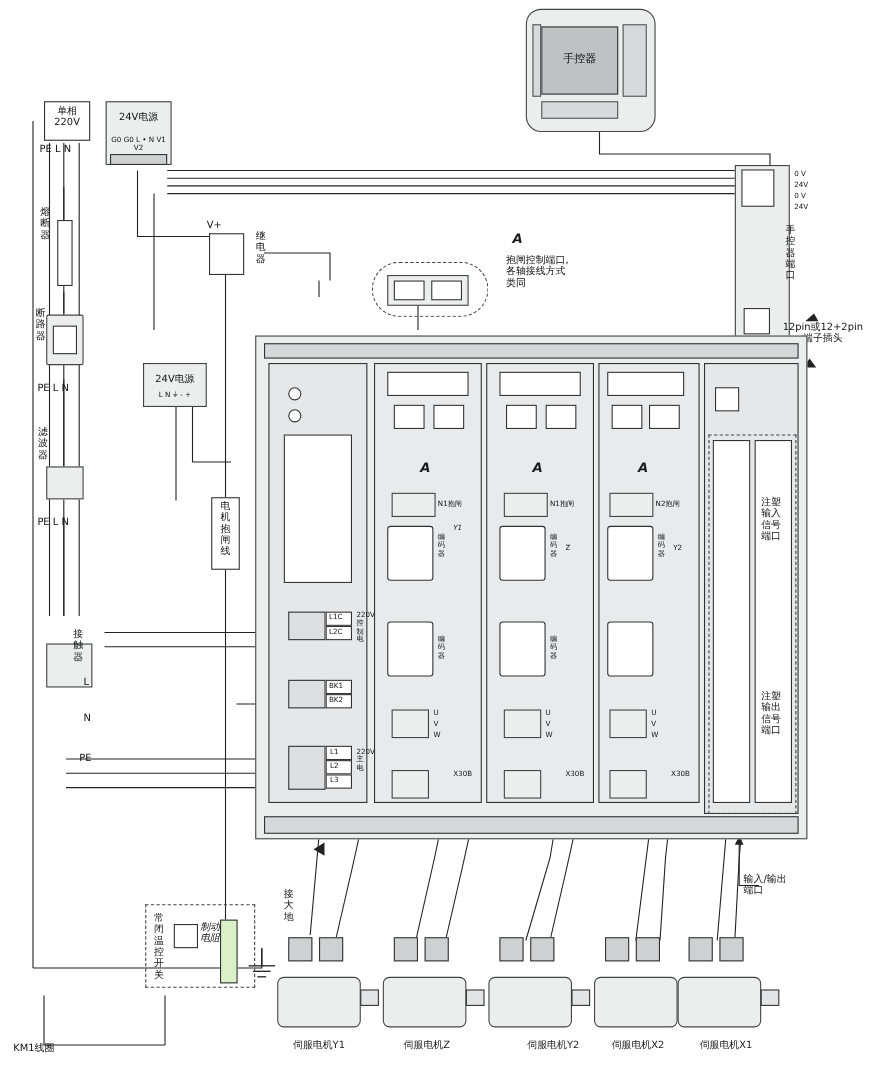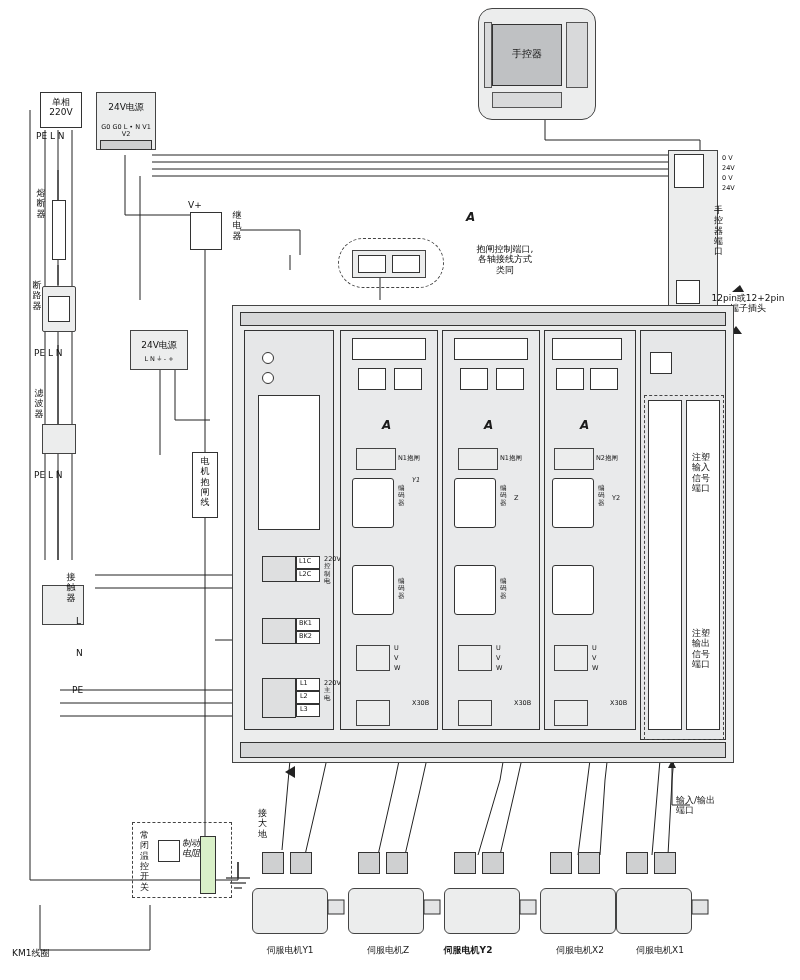--- a/index.html
+++ b/index.html
@@ -145,21 +145,21 @@
 机
 抱
 闸
 线</div>
 
 <div class="dash" style="left:338px;top:238px;width:106px;height:50px;border-radius:26px;"></div>
 <div class="boxg" style="left:352px;top:250px;width:74px;height:28px;"></div>
 <div class="box white" style="left:358px;top:255px;width:28px;height:18px;"></div>
 <div class="box white" style="left:392px;top:255px;width:28px;height:18px;"></div>
 <div class="big" style="position:absolute;left:466px;top:210px;">A</div>
-<div class="lbl" style="left:460px;top:244px;width:90px;text-align:center;">抱闸控制端口,
+<div class="lbl" style="left:460px;top:232px;width:90px;">抱闸控制端口,
 各轴接线方式
 类同</div>
 
 <div class="boxg" style="left:478px;top:8px;width:118px;height:112px;border-radius:14px;"></div>
 <div class="box" style="left:492px;top:24px;width:70px;height:62px;background:#bfc1c3;"></div>
 <div class="lbl c" style="left:492px;top:48px;width:70px;font-size:10px;">手控器</div>
 <div class="chip" style="left:566px;top:22px;width:22px;height:66px;"></div>
 <div class="chip" style="left:492px;top:92px;width:70px;height:16px;"></div>
 <div class="chip" style="left:484px;top:22px;width:8px;height:66px;"></div>
 
@@ -322,21 +322,21 @@
 <div class="cap" style="left:250px;top:944px;width:80px;">伺服电机Y1</div>
 
 <div class="boxg" style="left:348px;top:888px;width:76px;height:46px;border-radius:6px;"></div>
 <div class="box" style="left:358px;top:852px;width:22px;height:22px;background:#cfd0d1;"></div>
 <div class="box" style="left:386px;top:852px;width:22px;height:22px;background:#cfd0d1;"></div>
 <div class="cap" style="left:348px;top:944px;width:80px;">伺服电机Z</div>
 
 <div class="boxg" style="left:444px;top:888px;width:76px;height:46px;border-radius:6px;"></div>
 <div class="box" style="left:454px;top:852px;width:22px;height:22px;background:#cfd0d1;"></div>
 <div class="box" style="left:482px;top:852px;width:22px;height:22px;background:#cfd0d1;"></div>
-<div class="cap" style="left:428px;top:944px;width:80px;font-weight:bold;">伺服电机Y2</div>
+<div class="cap" style="left:463px;top:944px;width:80px;">伺服电机Y2</div>
 
 <div class="boxg" style="left:540px;top:888px;width:76px;height:46px;border-radius:6px;"></div>
 <div class="box" style="left:550px;top:852px;width:22px;height:22px;background:#cfd0d1;"></div>
 <div class="box" style="left:578px;top:852px;width:22px;height:22px;background:#cfd0d1;"></div>
 <div class="cap" style="left:540px;top:944px;width:80px;">伺服电机X2</div>
 
 <div class="boxg" style="left:616px;top:888px;width:76px;height:46px;border-radius:6px;"></div>
 <div class="box" style="left:626px;top:852px;width:22px;height:22px;background:#cfd0d1;"></div>
 <div class="box" style="left:654px;top:852px;width:22px;height:22px;background:#cfd0d1;"></div>
 <div class="cap" style="left:620px;top:944px;width:80px;">伺服电机X1</div>

